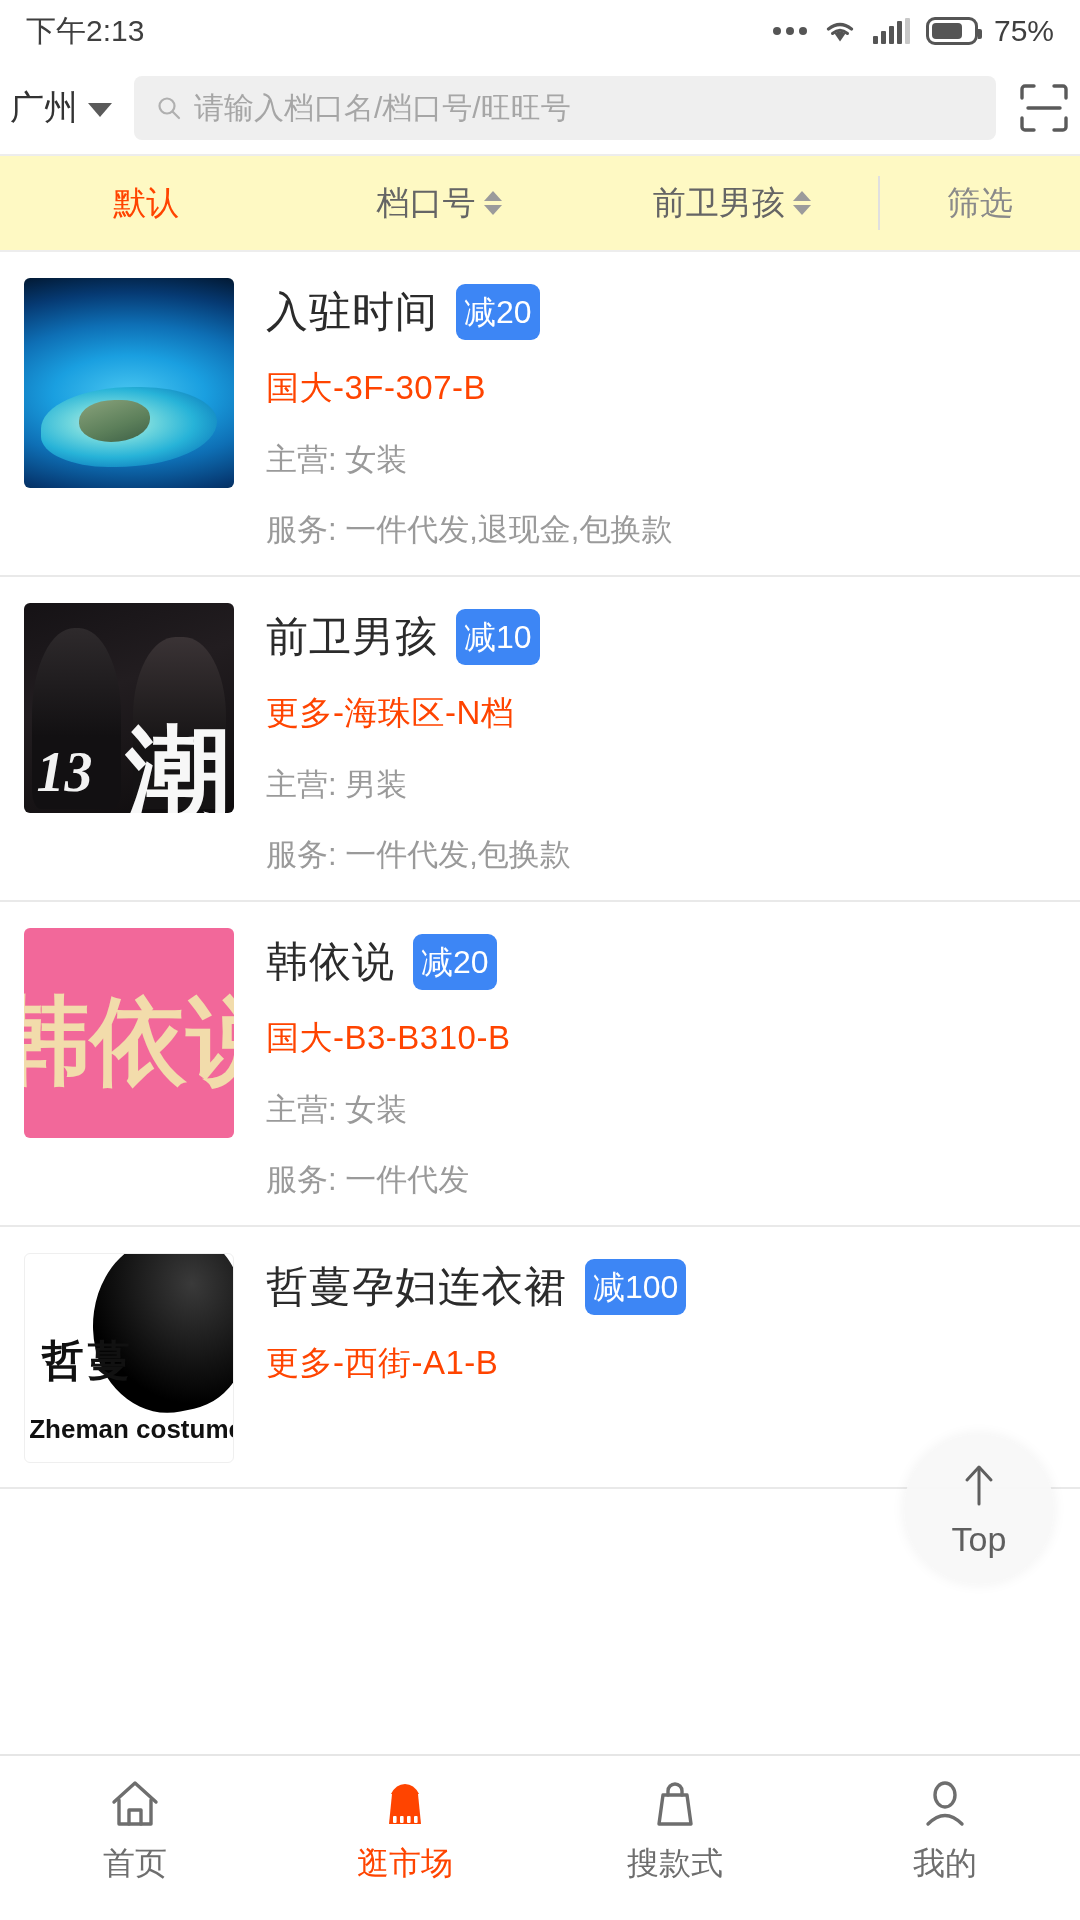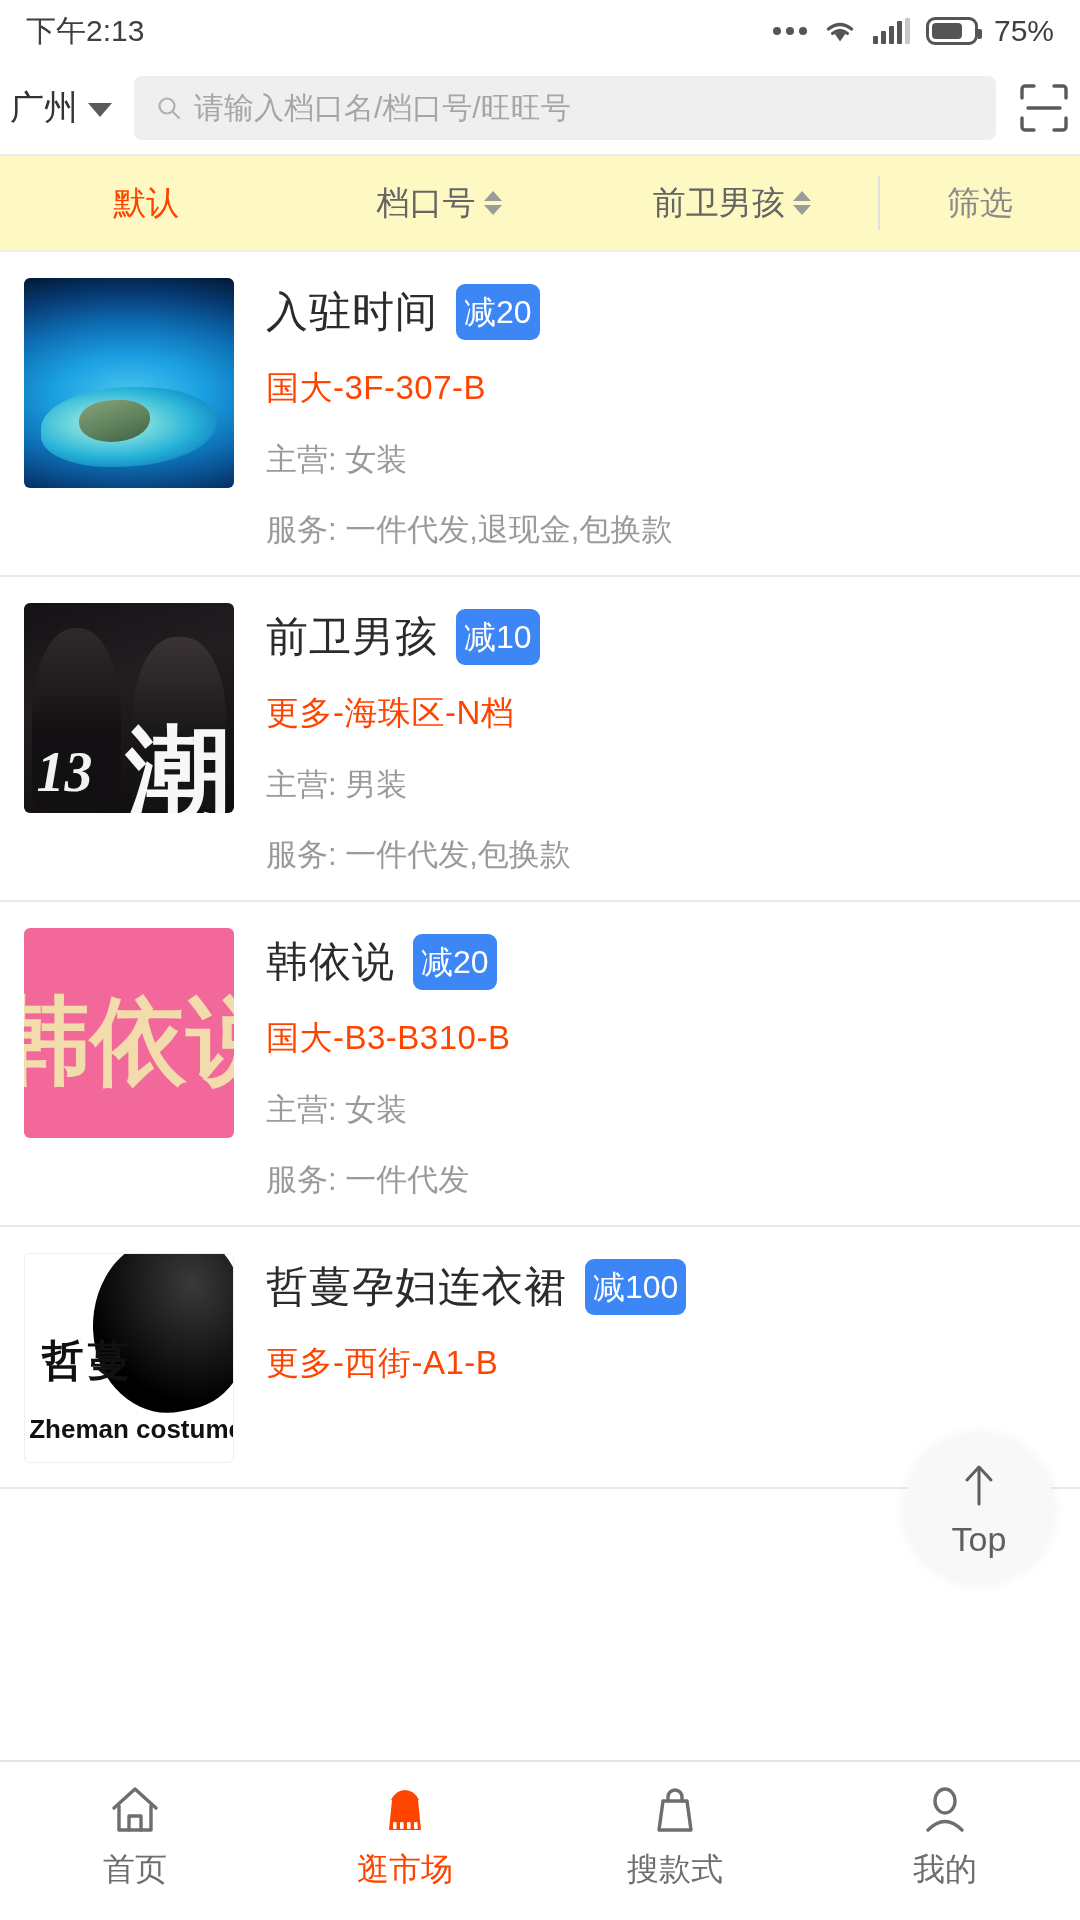--- a/index.html
+++ b/index.html
@@ -166,21 +166,21 @@
     background:rgba(248,248,248,0.93);
     box-shadow:0 0 14px rgba(0,0,0,0.06);
     display:flex; flex-direction:column; align-items:center; justify-content:center;
     gap:16px;
   }
   .topbtn .arrow{ width:40px; height:44px; }
   .topbtn .tlabel{ font-size:34px; color:#5f5f5f; line-height:1; }
 
   
   .bottomnav{
-    position:absolute; left:0; bottom:6px; width:1080px; height:154px;
+    position:absolute; left:0; bottom:12px; width:1080px; height:154px;
     background:#fff; border-top:2px solid #e6e6e6;
     display:flex; align-items:center;
   }
   .nav{
     flex:1; display:flex; flex-direction:column; align-items:center; justify-content:center; gap:12px;
   }
   .nav .nicon{ width:56px; height:52px; display:flex; align-items:flex-end; justify-content:center; }
   .nav .nlabel{ font-size:32px; color:#6e6e6e; }
   .nav.active .nlabel{ color:#ff4400; }
 </style>

